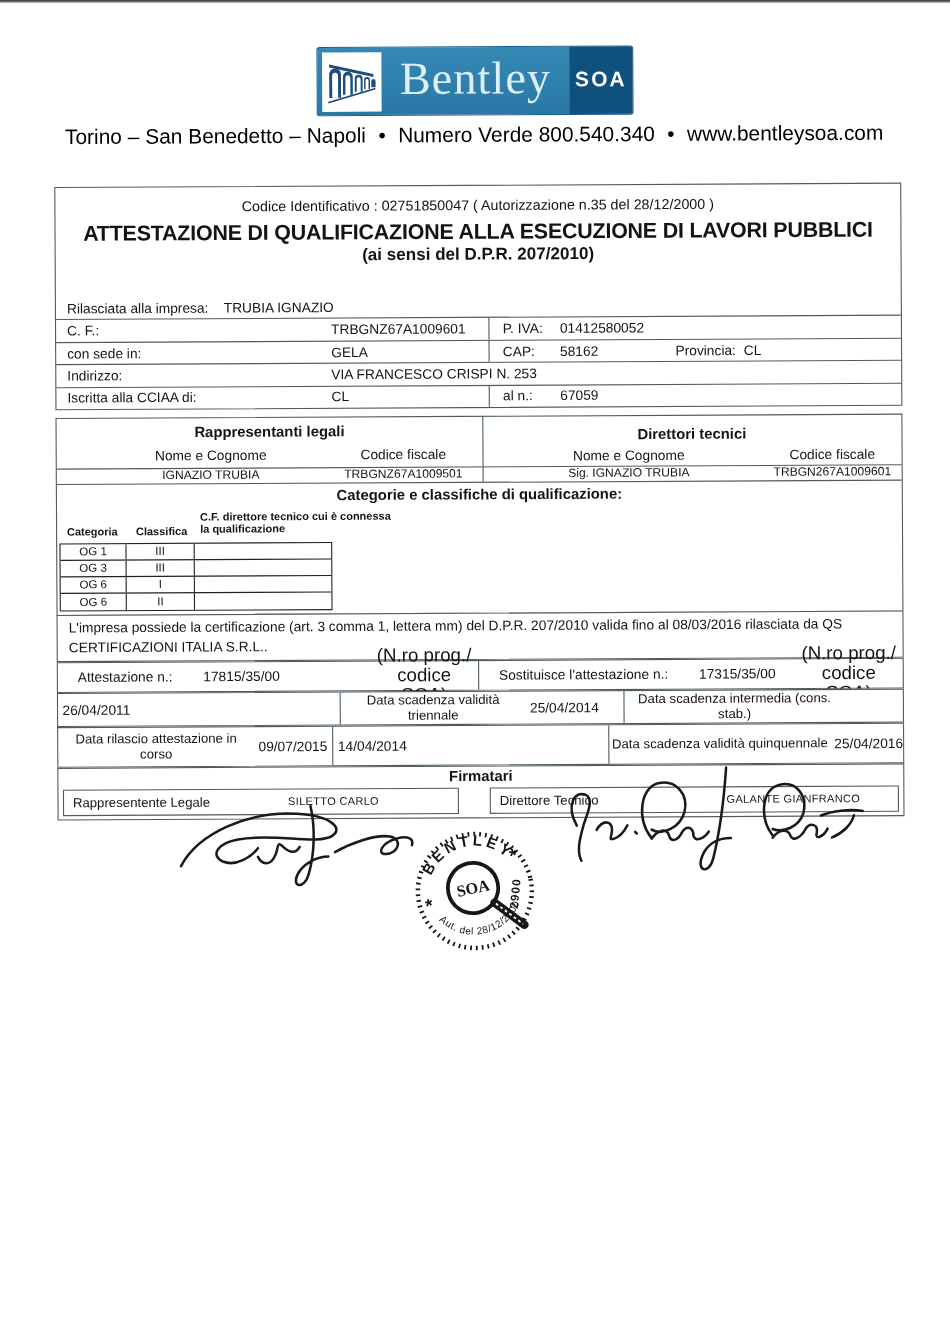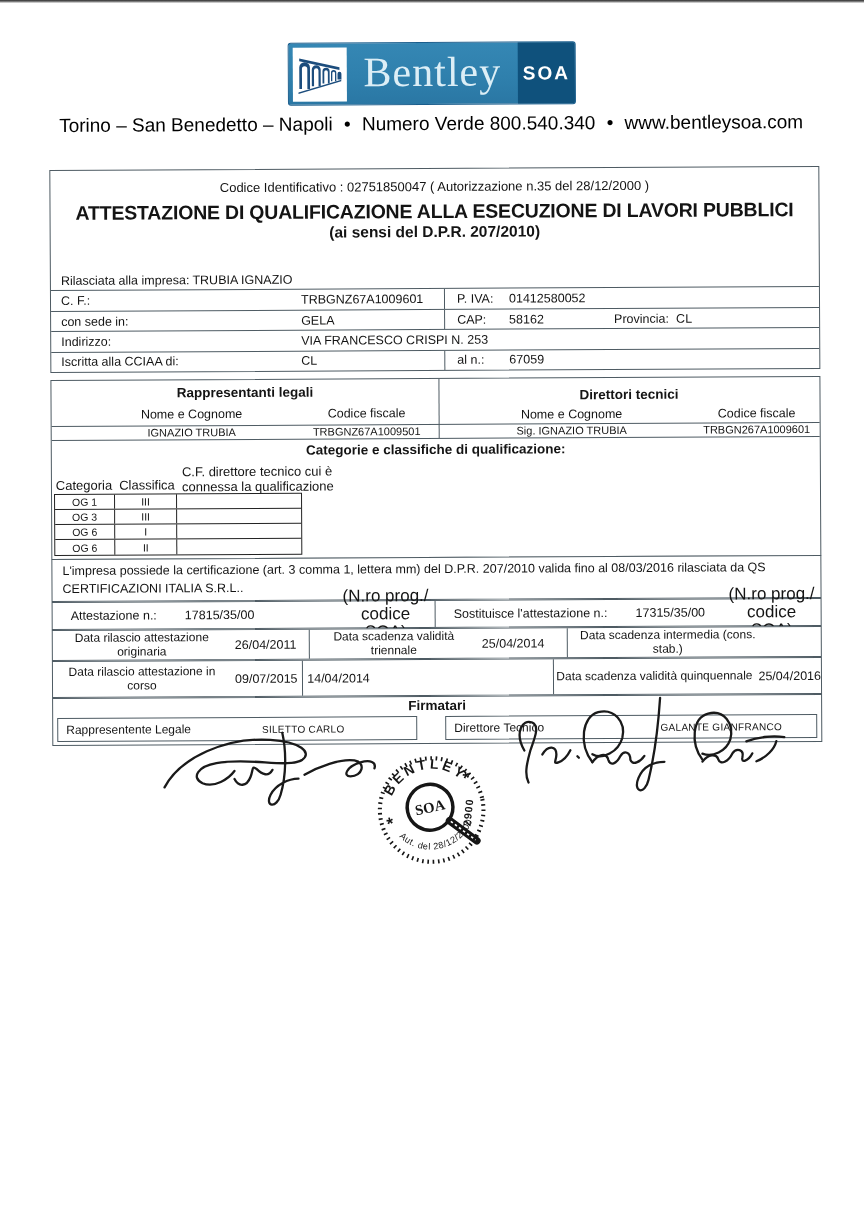--- a/index.html
+++ b/index.html
@@ -47,21 +47,21 @@
   .w52{width:52px;} .w105{width:105px;} .w62{width:62px;}
 
   
   .box2{left:50px;top:378px;width:770px;height:180px;font-size:12.5px;}
   .vline{position:absolute;left:387px;top:0;height:59px;width:0;border-left:1px solid var(--line);}
   .hline{position:absolute;left:0;right:0;height:0;border-top:1px solid var(--line);}
   .cell{position:absolute;text-align:center;}
   .rep-title{font-weight:bold;font-size:13.5px;}
   .names{font-size:11px;}
   .cat-title{position:absolute;left:0;right:0;top:63px;text-align:center;font-weight:bold;font-size:13.5px;}
-  .cat-h{position:absolute;font-weight:normal;font-size:13px;line-height:1.12;}
+  .cat-h{position:absolute;font-weight:bold;font-size:10px;line-height:1.12;}
   .cat-table{position:absolute;left:2px;top:113px;width:248px;border:1px solid var(--table-line);}
   .cat-row{display:flex;height:15px;border-bottom:1px solid var(--table-line);}
   .cat-row:last-child{border-bottom:none;}
   .cat-c{border-right:1px solid var(--table-line);display:flex;align-items:center;justify-content:center;
          font-size:10.5px;}
   .cc1{width:60px;} .cc2{width:62px;} .cc3{flex:1;border-right:none;}
 
   
   .cert{left:50px;top:557px;width:770px;height:43px;font-size:12.5px;line-height:1.42;padding:3px 6px 0 10px;}
   .attrow{left:50px;top:600px;width:770px;height:28px;display:flex;font-size:12.5px;}
@@ -129,21 +129,21 @@
       <span>www.bentleysoa.com</span>
     </div>
 
     <div class="bx box1">
       <div class="codice">Codice Identificativo : 02751850047 ( Autorizzazione n.35 del 28/12/2000 )</div>
       <div class="title">ATTESTAZIONE DI QUALIFICAZIONE ALLA ESECUZIONE DI LAVORI PUBBLICI</div>
       <div class="subtitle">(ai sensi del D.P.R. 207/2010)</div>
       <div class="fields">
         <div class="frow">
           <span class="fl">Rilasciata alla impresa:</span>
-          <span class="fv" style="margin-left:3px">TRUBIA IGNAZIO</span>
+          <span class="fv" style="margin-left:14px">TRUBIA IGNAZIO</span>
         </div>
         <div class="frow">
           <span class="flw">C. F.:</span>
           <span class="fv">TRBGNZ67A1009601</span>
           <span class="fright">
             <span class="w52">P. IVA:</span>
             <span class="fv">01412580052</span>
           </span>
         </div>
         <div class="frow">
@@ -229,21 +229,20 @@
       </div>
       <div class="att-r">
         <span class="ml10">Sostituisce l'attestazione n.:</span>
         <span class="ml28">17315/35/00</span>
         <span class="note">(N.ro prog./ codice SOA)</span>
       </div>
     </div>
 
     <div class="bx drow d1">
       <div class="dcell dc1">
-        <span class="dlab dl1">Data rilascio attestazione originaria</span>
         <span class="dval">26/04/2011</span>
       </div>
       <div class="dcell dc2">
         <span class="dlab dl2">Data scadenza validità triennale</span>
         <span class="dval">25/04/2014</span>
       </div>
       <div class="dcell dc3">
         <span class="dlab dl3">Data scadenza intermedia (cons. stab.)</span>
         <span class="dval"></span>
       </div>

